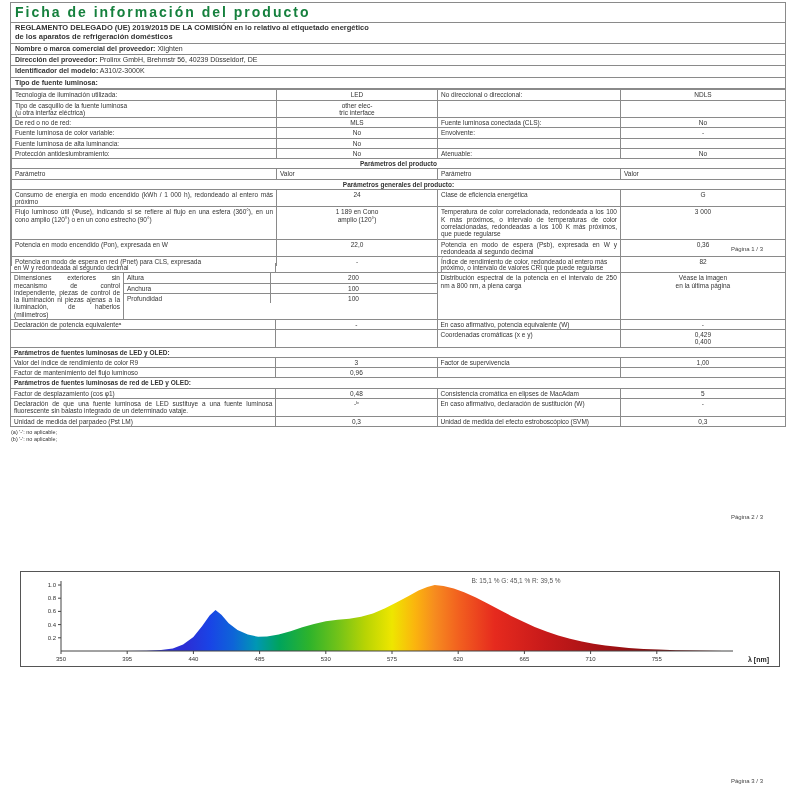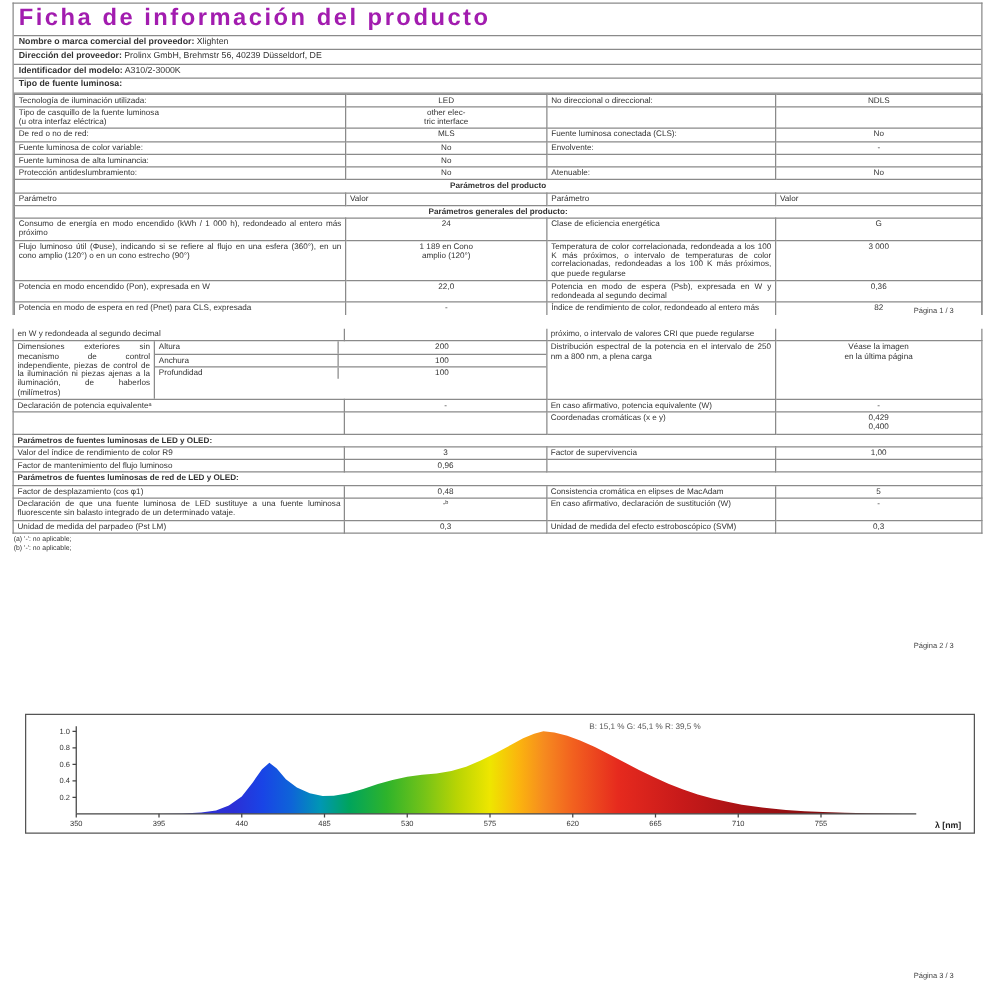--- a/index.html
+++ b/index.html
@@ -2,21 +2,21 @@
 <html><head>
 <meta charset="utf-8">
 <style>
   html,body{margin:0;padding:0;background:#fff;}
   body{width:795px;height:795px;font-family:"Liberation Sans",sans-serif;color:#333;position:relative;overflow:hidden;}
   .sheet{position:relative;width:795px;height:795px;background:#fff;}
   .page1{position:absolute;left:10px;top:2px;width:776px;}
   .page2{position:absolute;left:10px;top:263px;width:776px;}
   .doc{border:1px solid #8a8a8a;border-bottom:none;}
   .row{border-bottom:1px solid #8a8a8a;padding:1px 4px;}
-  .title{font-size:19px;font-weight:bold;letter-spacing:2px;color:#a21caf;padding:1px 4px 2px 4px;}
+  .title{font-size:14px;font-weight:bold;letter-spacing:2px;color:#15803d;padding:1px 4px 2px 4px;}
   .subtitle{font-size:7.5px;font-weight:bold;line-height:1.18;white-space:pre-line;}
   .kv{font-size:7px;line-height:1.2;}
   .b{font-weight:bold;}
   table{width:100%;border-collapse:collapse;table-layout:fixed;font-size:6.5px;line-height:1.12;}
   td{border:1px solid #8a8a8a;padding:1px 3px;vertical-align:top;color:#333;}
   td.param{text-align:justify;}
   td.val{text-align:center;white-space:pre-line;}
   td.sec{text-align:center;font-weight:bold;}
   td.secl{font-weight:bold;}
   td.nb{border-bottom:none;}
@@ -37,20 +37,22 @@
   .chart-box svg{display:block;margin-top:1px;}
 </style>
 </head>
 <body>
 
 <div class="sheet">
 
   <section class="page1">
     <div class="doc">
       <div class="row title">Ficha de información del producto</div>
+      <div class="row subtitle">REGLAMENTO DELEGADO (UE) 2019/2015 DE LA COMISIÓN en lo relativo al etiquetado energético
+de los aparatos de refrigeración domésticos</div>
       <div class="row kv">
         <span class="b">Nombre o marca comercial del proveedor:</span>
         <span>Xlighten</span>
       </div>
       <div class="row kv">
         <span class="b">Dirección del proveedor:</span>
         <span>Prolinx GmbH, Brehmstr 56, 40239 Düsseldorf, DE</span>
       </div>
       <div class="row kv">
         <span class="b">Identificador del modelo:</span>

